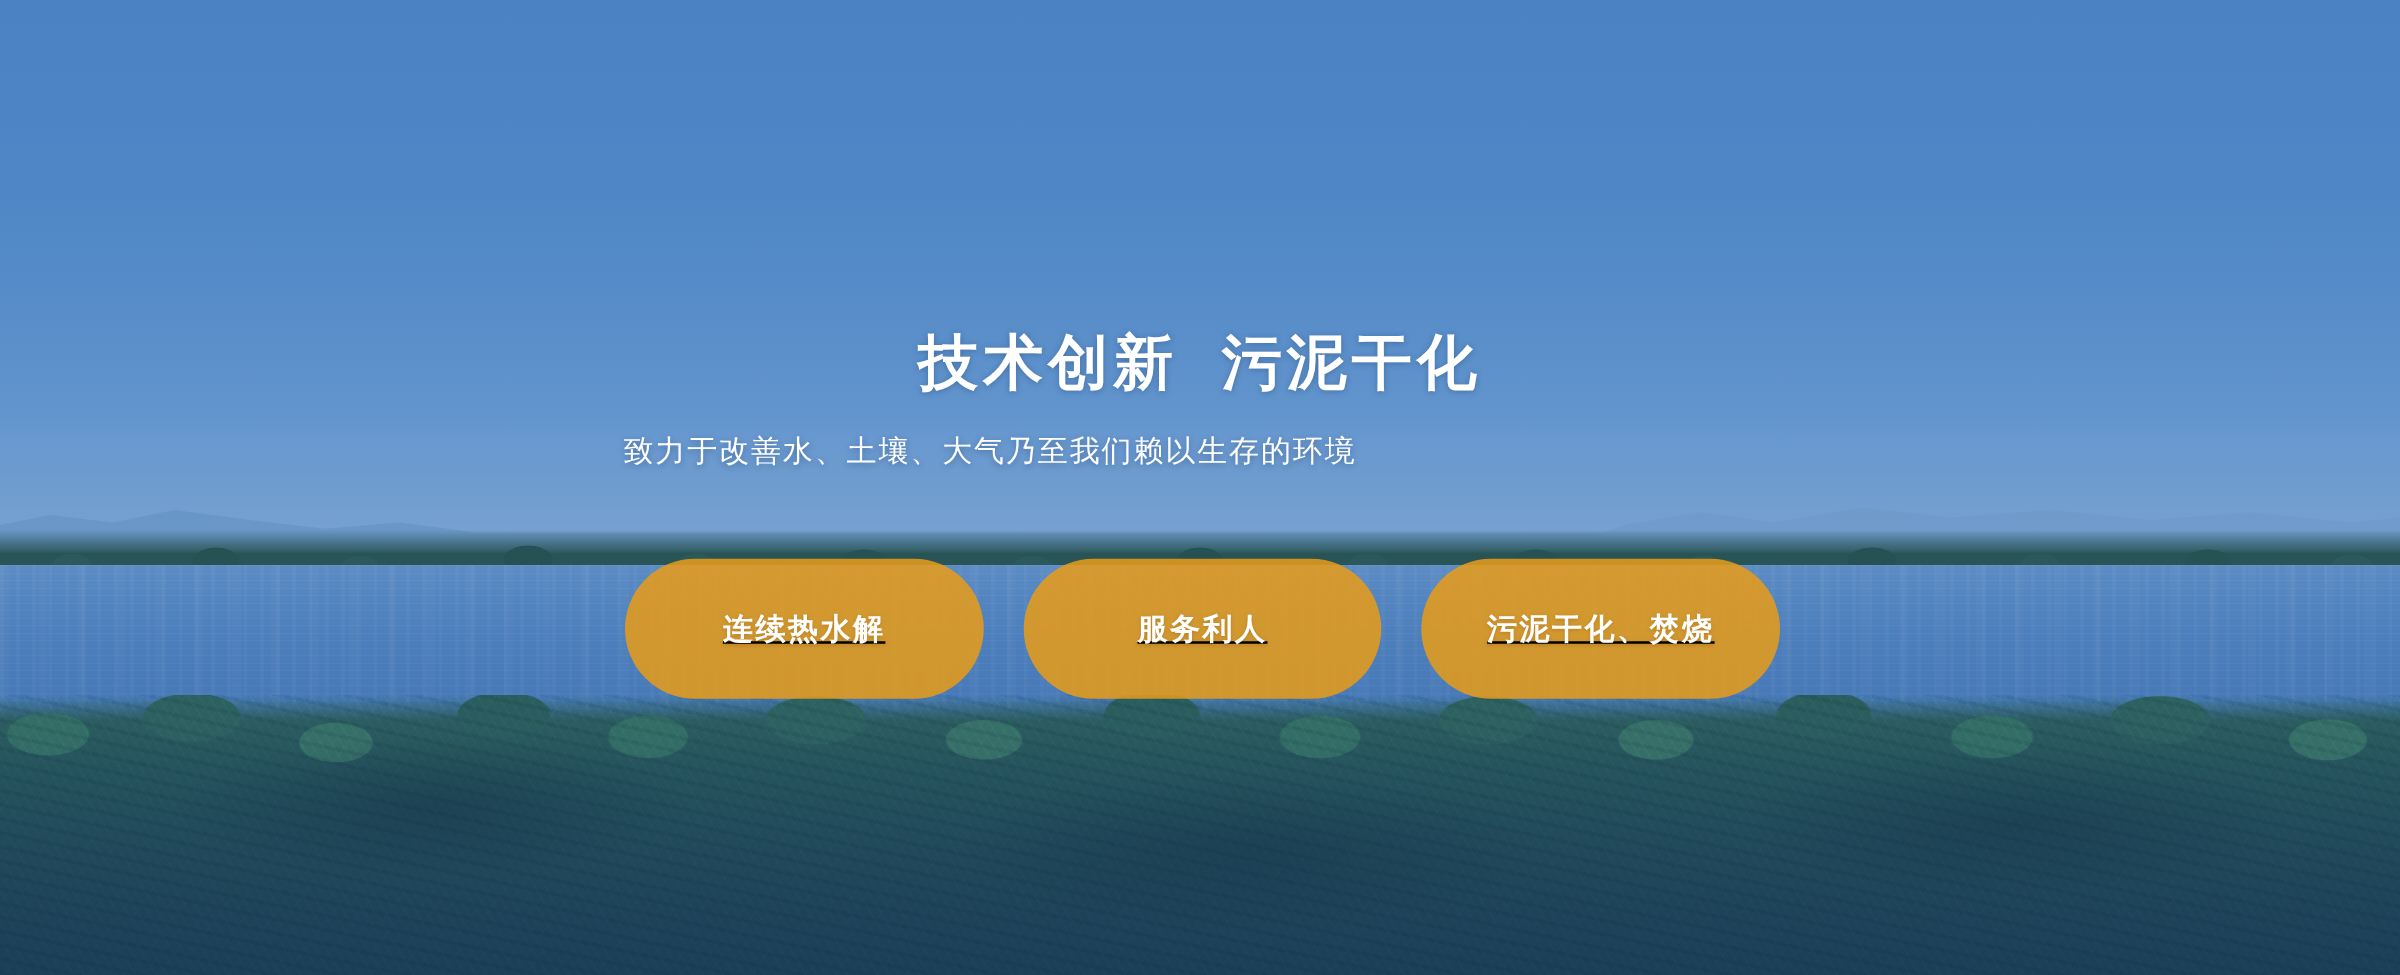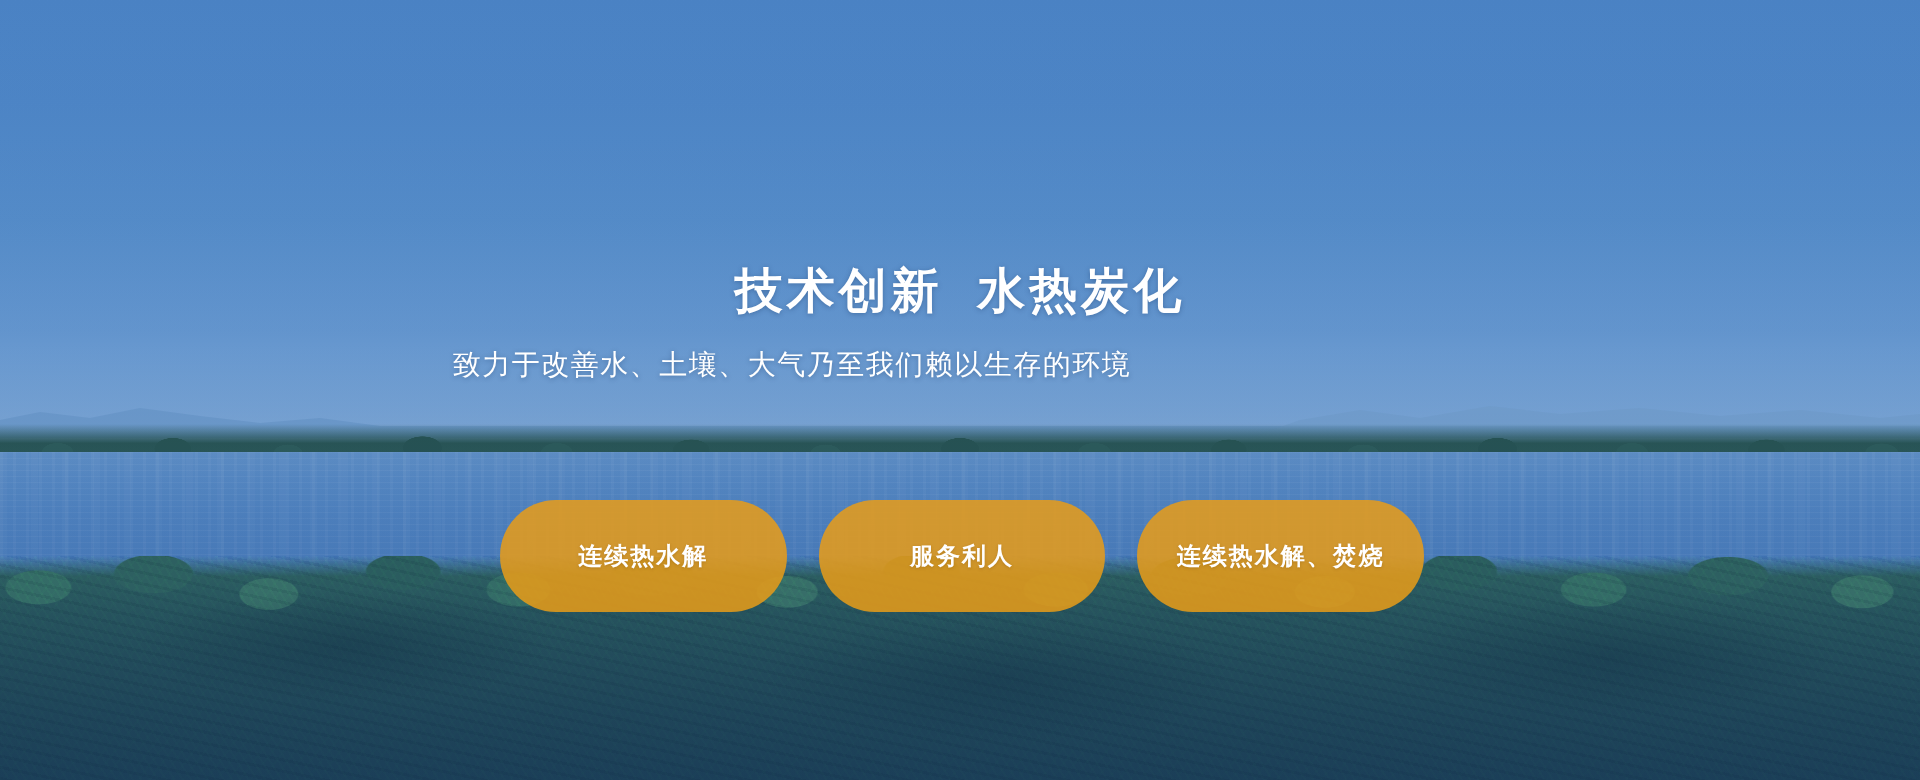--- a/index.html
+++ b/index.html
@@ -212,38 +212,39 @@
     font-weight: bold;
     color: #ffffff;
     letter-spacing: 4px;
     line-height: 1.2;
     white-space: pre;
     text-shadow: 0 1px 5px rgba(20,50,95,0.35);
   }
   .hero-sub {
     position: absolute;
     left: 0; top: 345px; width: 1584px;
-    font-size: 28px;
+    font-size: 24px;
     font-weight: normal;
     color: #ffffff;
     letter-spacing: 1.5px;
     line-height: 1.4;
     text-shadow: 0 1px 5px rgba(20,50,95,0.40);
   }
 
   
   .pill-row {
     position: absolute;
     left: 500px;
-    top: 500px;
+    top: 447px;
     width: 924px;
     height: 112px;
     display: flex;
     gap: 32px;
     z-index: 6;
+    text-decoration: underline;
   }
   .pill {
     flex: 1 1 0;
     height: 112px;
     border-radius: 56px;
     background: rgba(232,156,24,0.86);
     color: #ffffff;
     font-size: 24px;
     font-weight: bold;
     letter-spacing: 2px;
@@ -352,23 +353,23 @@
     </div>
 
     <div class="canopy"></div>
     <div class="canopy-texture"></div>
     <div class="canopy-shade"></div>
 
     <div class="grade"></div>
   </div>
 
   <div class="hero-copy">
-    <div class="hero-title">技术创新  水热炭化</div>
+    <div class="hero-title">技术创新  污泥干化</div>
     <div class="hero-sub">致力于改善水、土壤、大气乃至我们赖以生存的环境</div>
   </div>
 
   <div class="pill-row">
     <button class="pill">连续热水解</button>
     <button class="pill">服务利人</button>
-    <button class="pill">连续热水解、焚烧</button>
+    <button class="pill">污泥干化、焚烧</button>
   </div>
 
 </div>
 
 </body></html>

